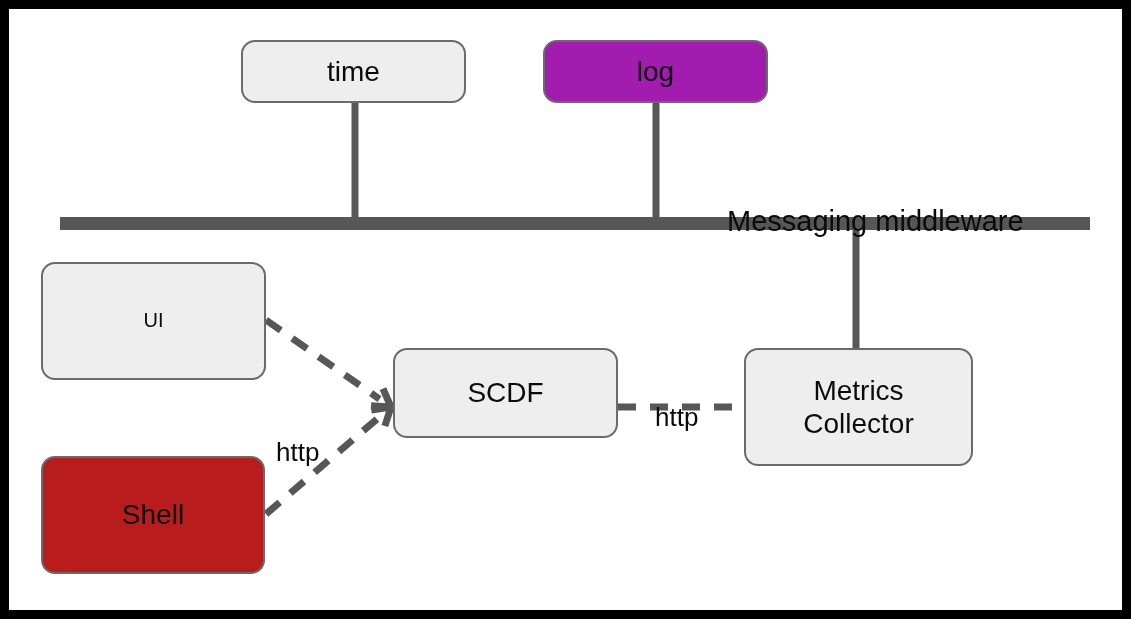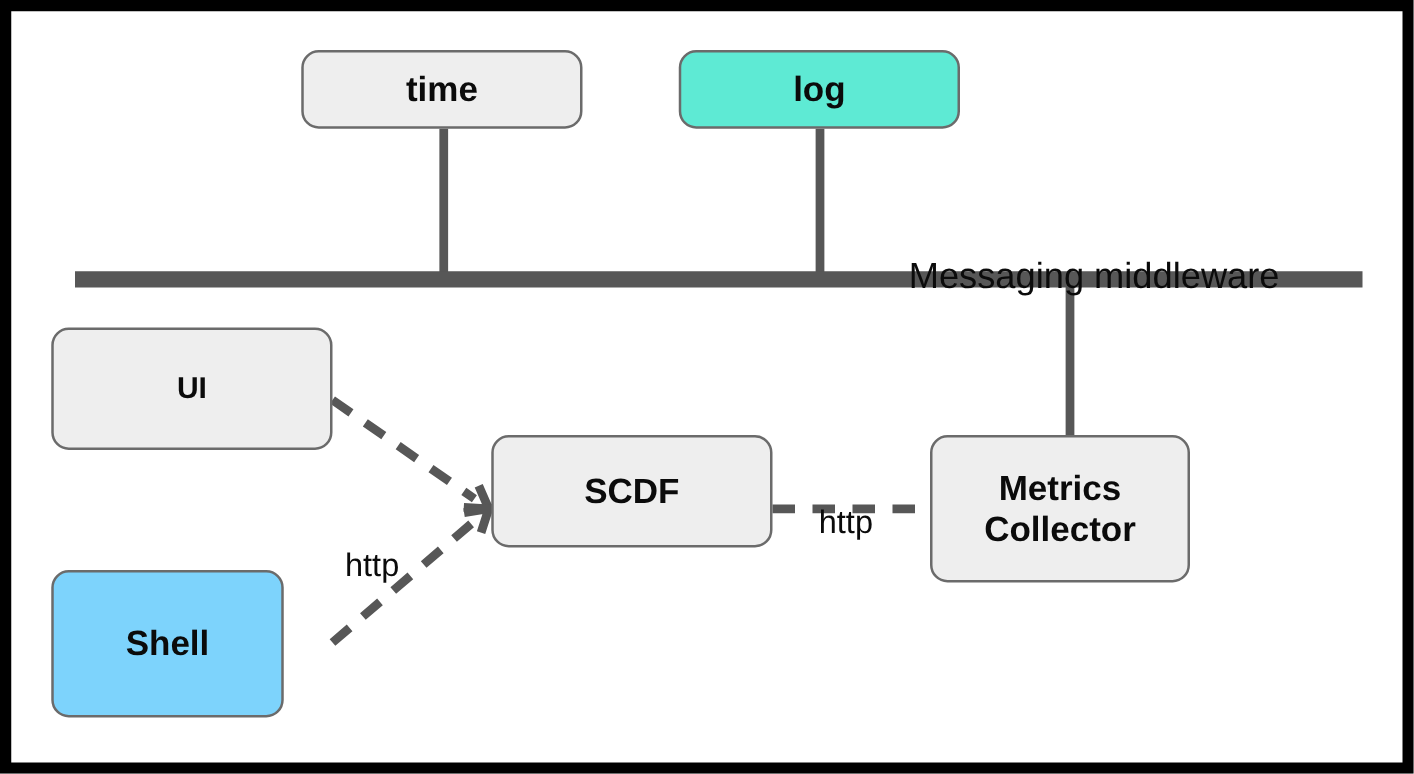--- a/index.html
+++ b/index.html
@@ -40,21 +40,20 @@
     background: #eeeeee;
     border: 2px solid #6b6b6b;
     border-radius: 14px;
     box-sizing: border-box;
     display: flex;
     align-items: center;
     justify-content: center;
     text-align: center;
     color: #0b0b0b;
     line-height: 1.18;
-    font-weight: bold;
   }
   .node-label {
     display: block;
     white-space: pre-line;
   }
   .edge-label {
     position: absolute;
     color: #0b0b0b;
     white-space: nowrap;
     margin-top: 44px;
@@ -82,33 +81,33 @@
         <path d="M 384.8449639601329 426.02933344465686 L 391 407 L 371.2490175021402 410.1462184236374" fill="none" stroke="#575757" stroke-width="7" stroke-linejoin="miter"></path>
         <line x1="618" y1="407" x2="744" y2="407" stroke="#575757" stroke-width="7" stroke-linecap="butt" stroke-dasharray="18 14"></line>
         <rect x="60" y="217" width="1030" height="13" fill="#575757"></rect>
       </g>
   </svg>
 
   <div id="nodes-group">
       <div class="node" style="left: 241px; top: 40px; width: 225px; height: 63px; font-size: 28px; background: rgb(238, 238, 238); border-color: rgb(107, 107, 107);">
         <span class="node-label">time</span>
       </div>
-      <div class="node" style="left: 543px; top: 40px; width: 225px; height: 63px; font-size: 28px; background: #5eead4; border-color: rgb(107, 107, 107);">
+      <div class="node" style="left: 543px; top: 40px; width: 225px; height: 63px; font-size: 28px; background: #a21caf; border-color: rgb(107, 107, 107);">
         <span class="node-label">log</span>
       </div>
-      <div class="node" style="left: 41px; top: 262px; width: 225px; height: 98px; font-size: 24px; background: rgb(238, 238, 238); border-color: rgb(107, 107, 107);">
+      <div class="node" style="left: 41px; top: 262px; width: 225px; height: 118px; font-size: 20px; background: rgb(238, 238, 238); border-color: rgb(107, 107, 107);">
         <span class="node-label">UI</span>
       </div>
-      <div class="node" style="left: 41px; top: 456px; width: 186px; height: 118px; font-size: 28px; background: #7dd3fc; border-color: rgb(107, 107, 107);">
+      <div class="node" style="left: 41px; top: 456px; width: 224px; height: 118px; font-size: 28px; background: #b91c1c; border-color: rgb(107, 107, 107);">
         <span class="node-label">Shell</span>
       </div>
       <div class="node" style="left: 393px; top: 348px; width: 225px; height: 90px; font-size: 28px; background: rgb(238, 238, 238); border-color: rgb(107, 107, 107);">
         <span class="node-label">SCDF</span>
       </div>
-      <div class="node" style="left: 744px; top: 348px; width: 208px; height: 118px; font-size: 28px; background: rgb(238, 238, 238); border-color: rgb(107, 107, 107);">
+      <div class="node" style="left: 744px; top: 348px; width: 229px; height: 118px; font-size: 28px; background: rgb(238, 238, 238); border-color: rgb(107, 107, 107);">
         <span class="node-label">Metrics
 Collector</span>
       </div>
     </div>
   <div id="labels-group">
       <div class="edge-label" style="left: 276px; top: 393px; font-size: 26px; color: rgb(11, 11, 11);">http</div>
       <div class="edge-label" style="left: 655px; top: 358px; font-size: 26px; color: rgb(11, 11, 11);">http</div>
       <div class="bus-label" style="left: 727px; top: 165px; font-size: 29px; color: rgb(11, 11, 11); margin-top: 40px;">Messaging middleware</div>
     </div>
 </div>

